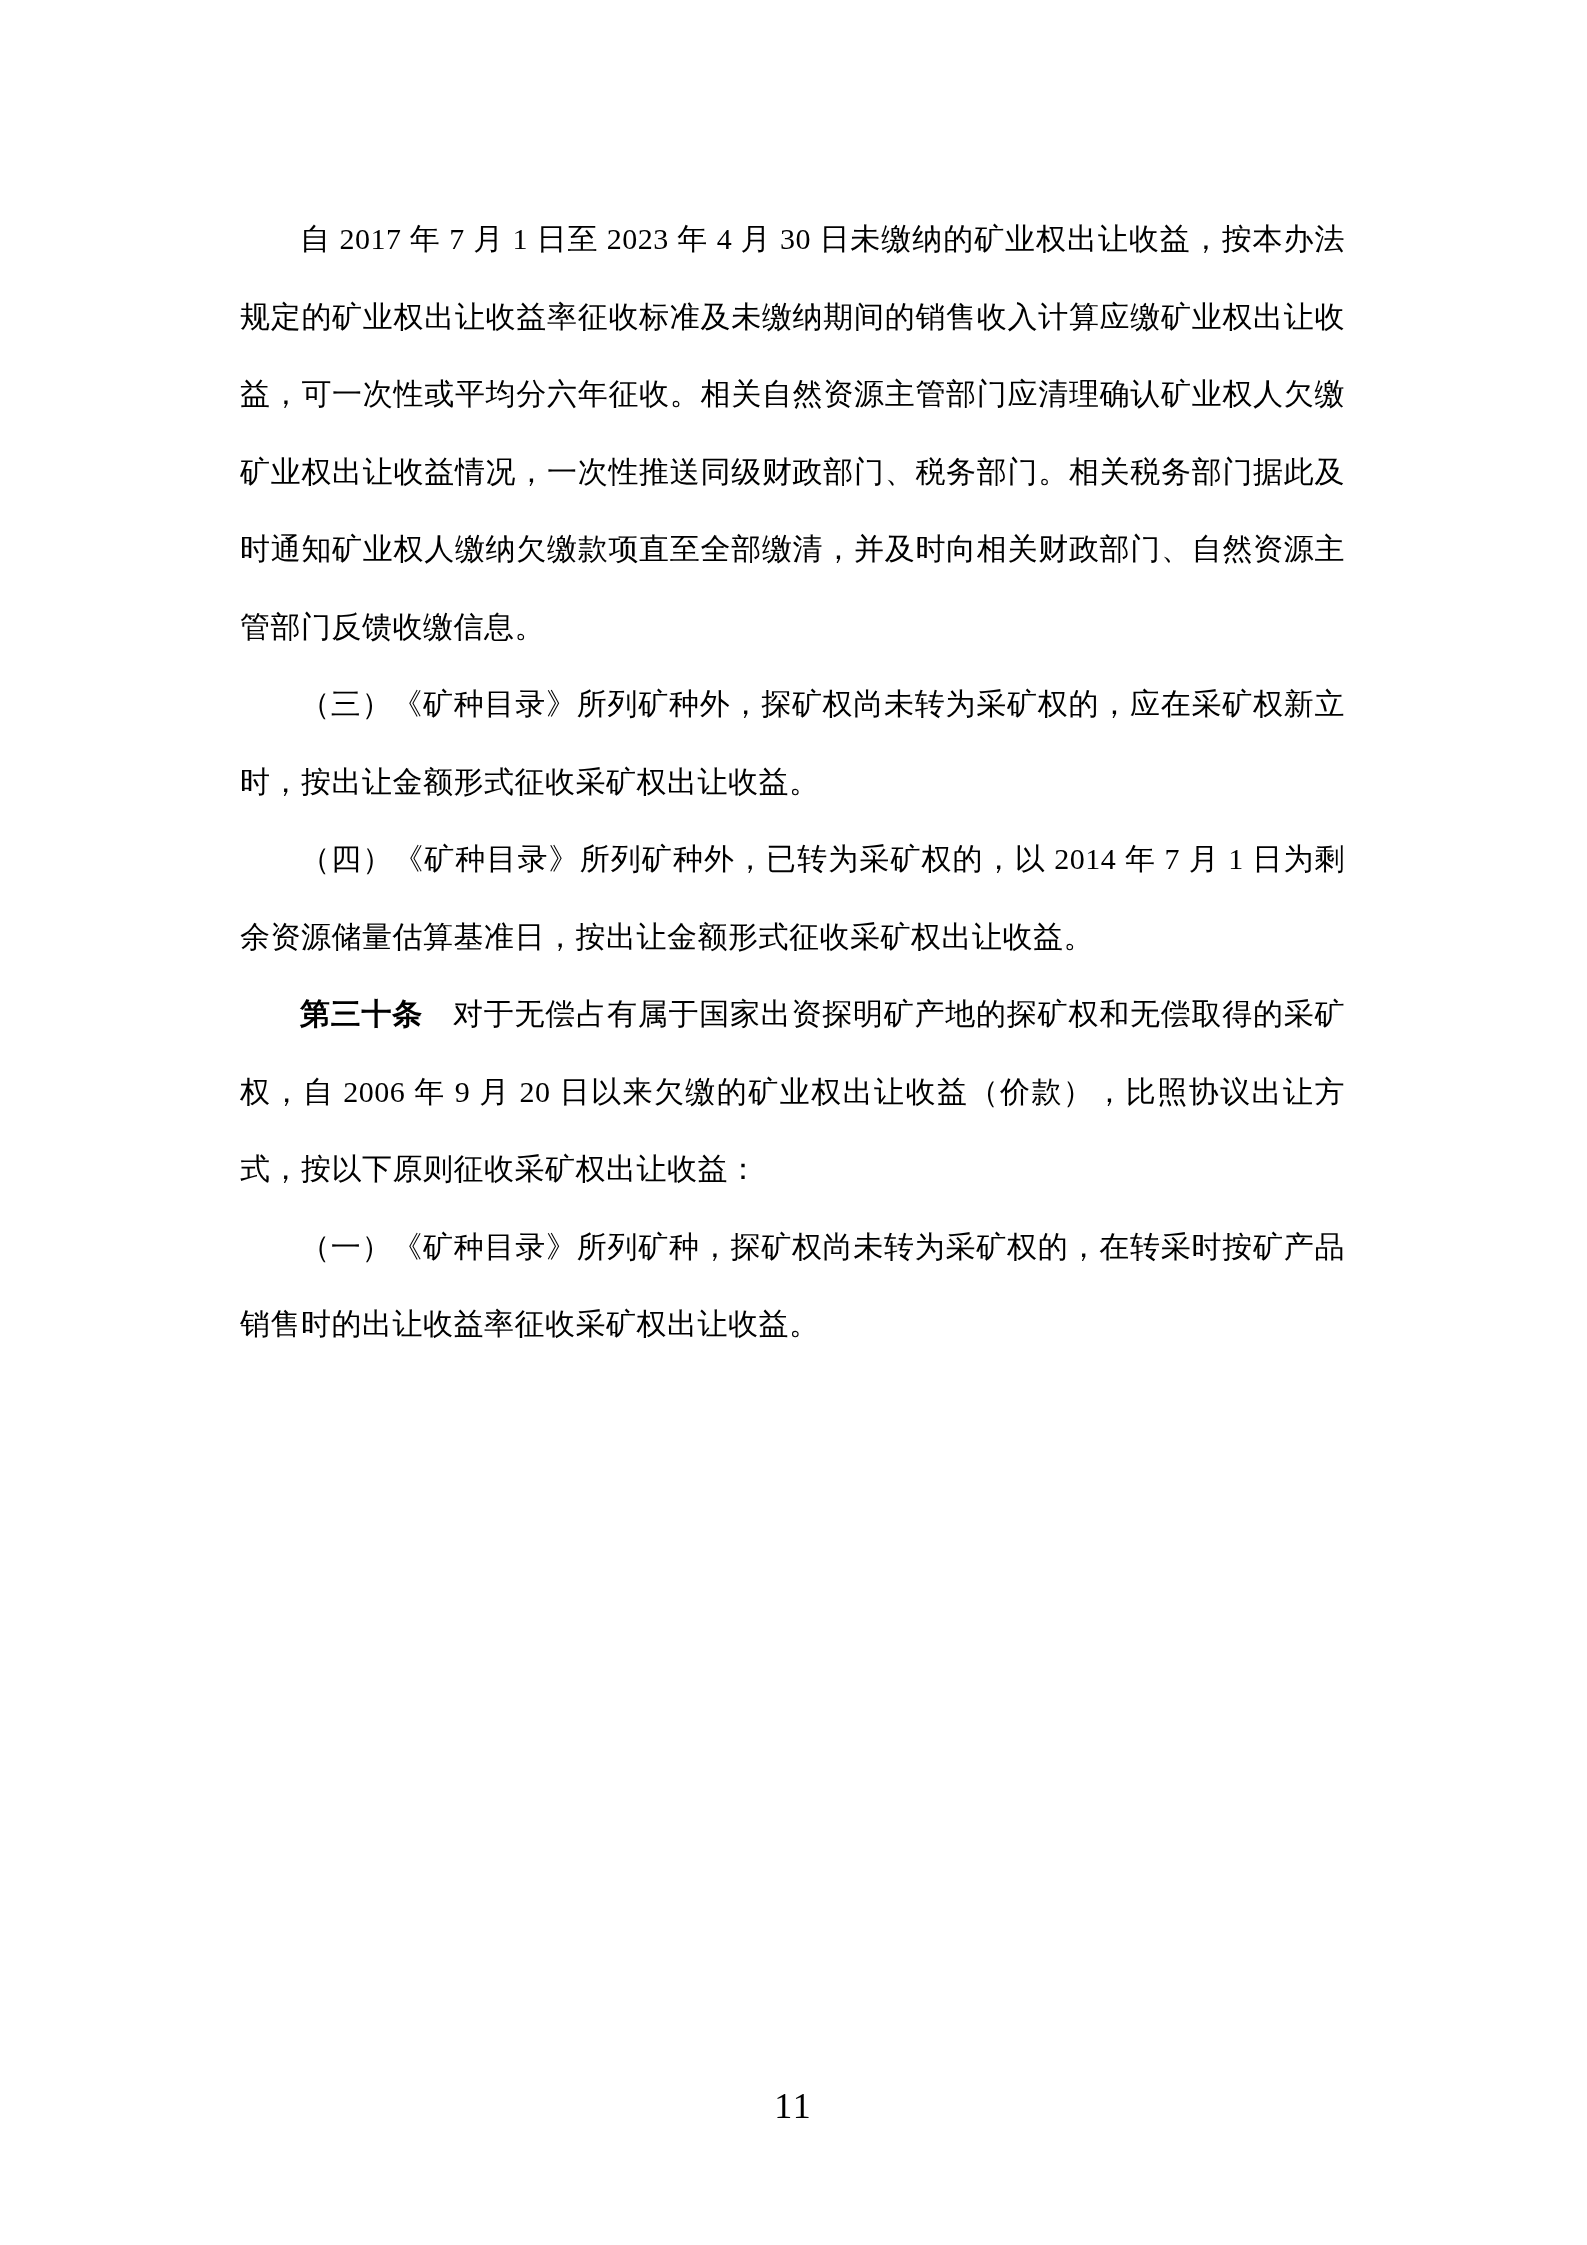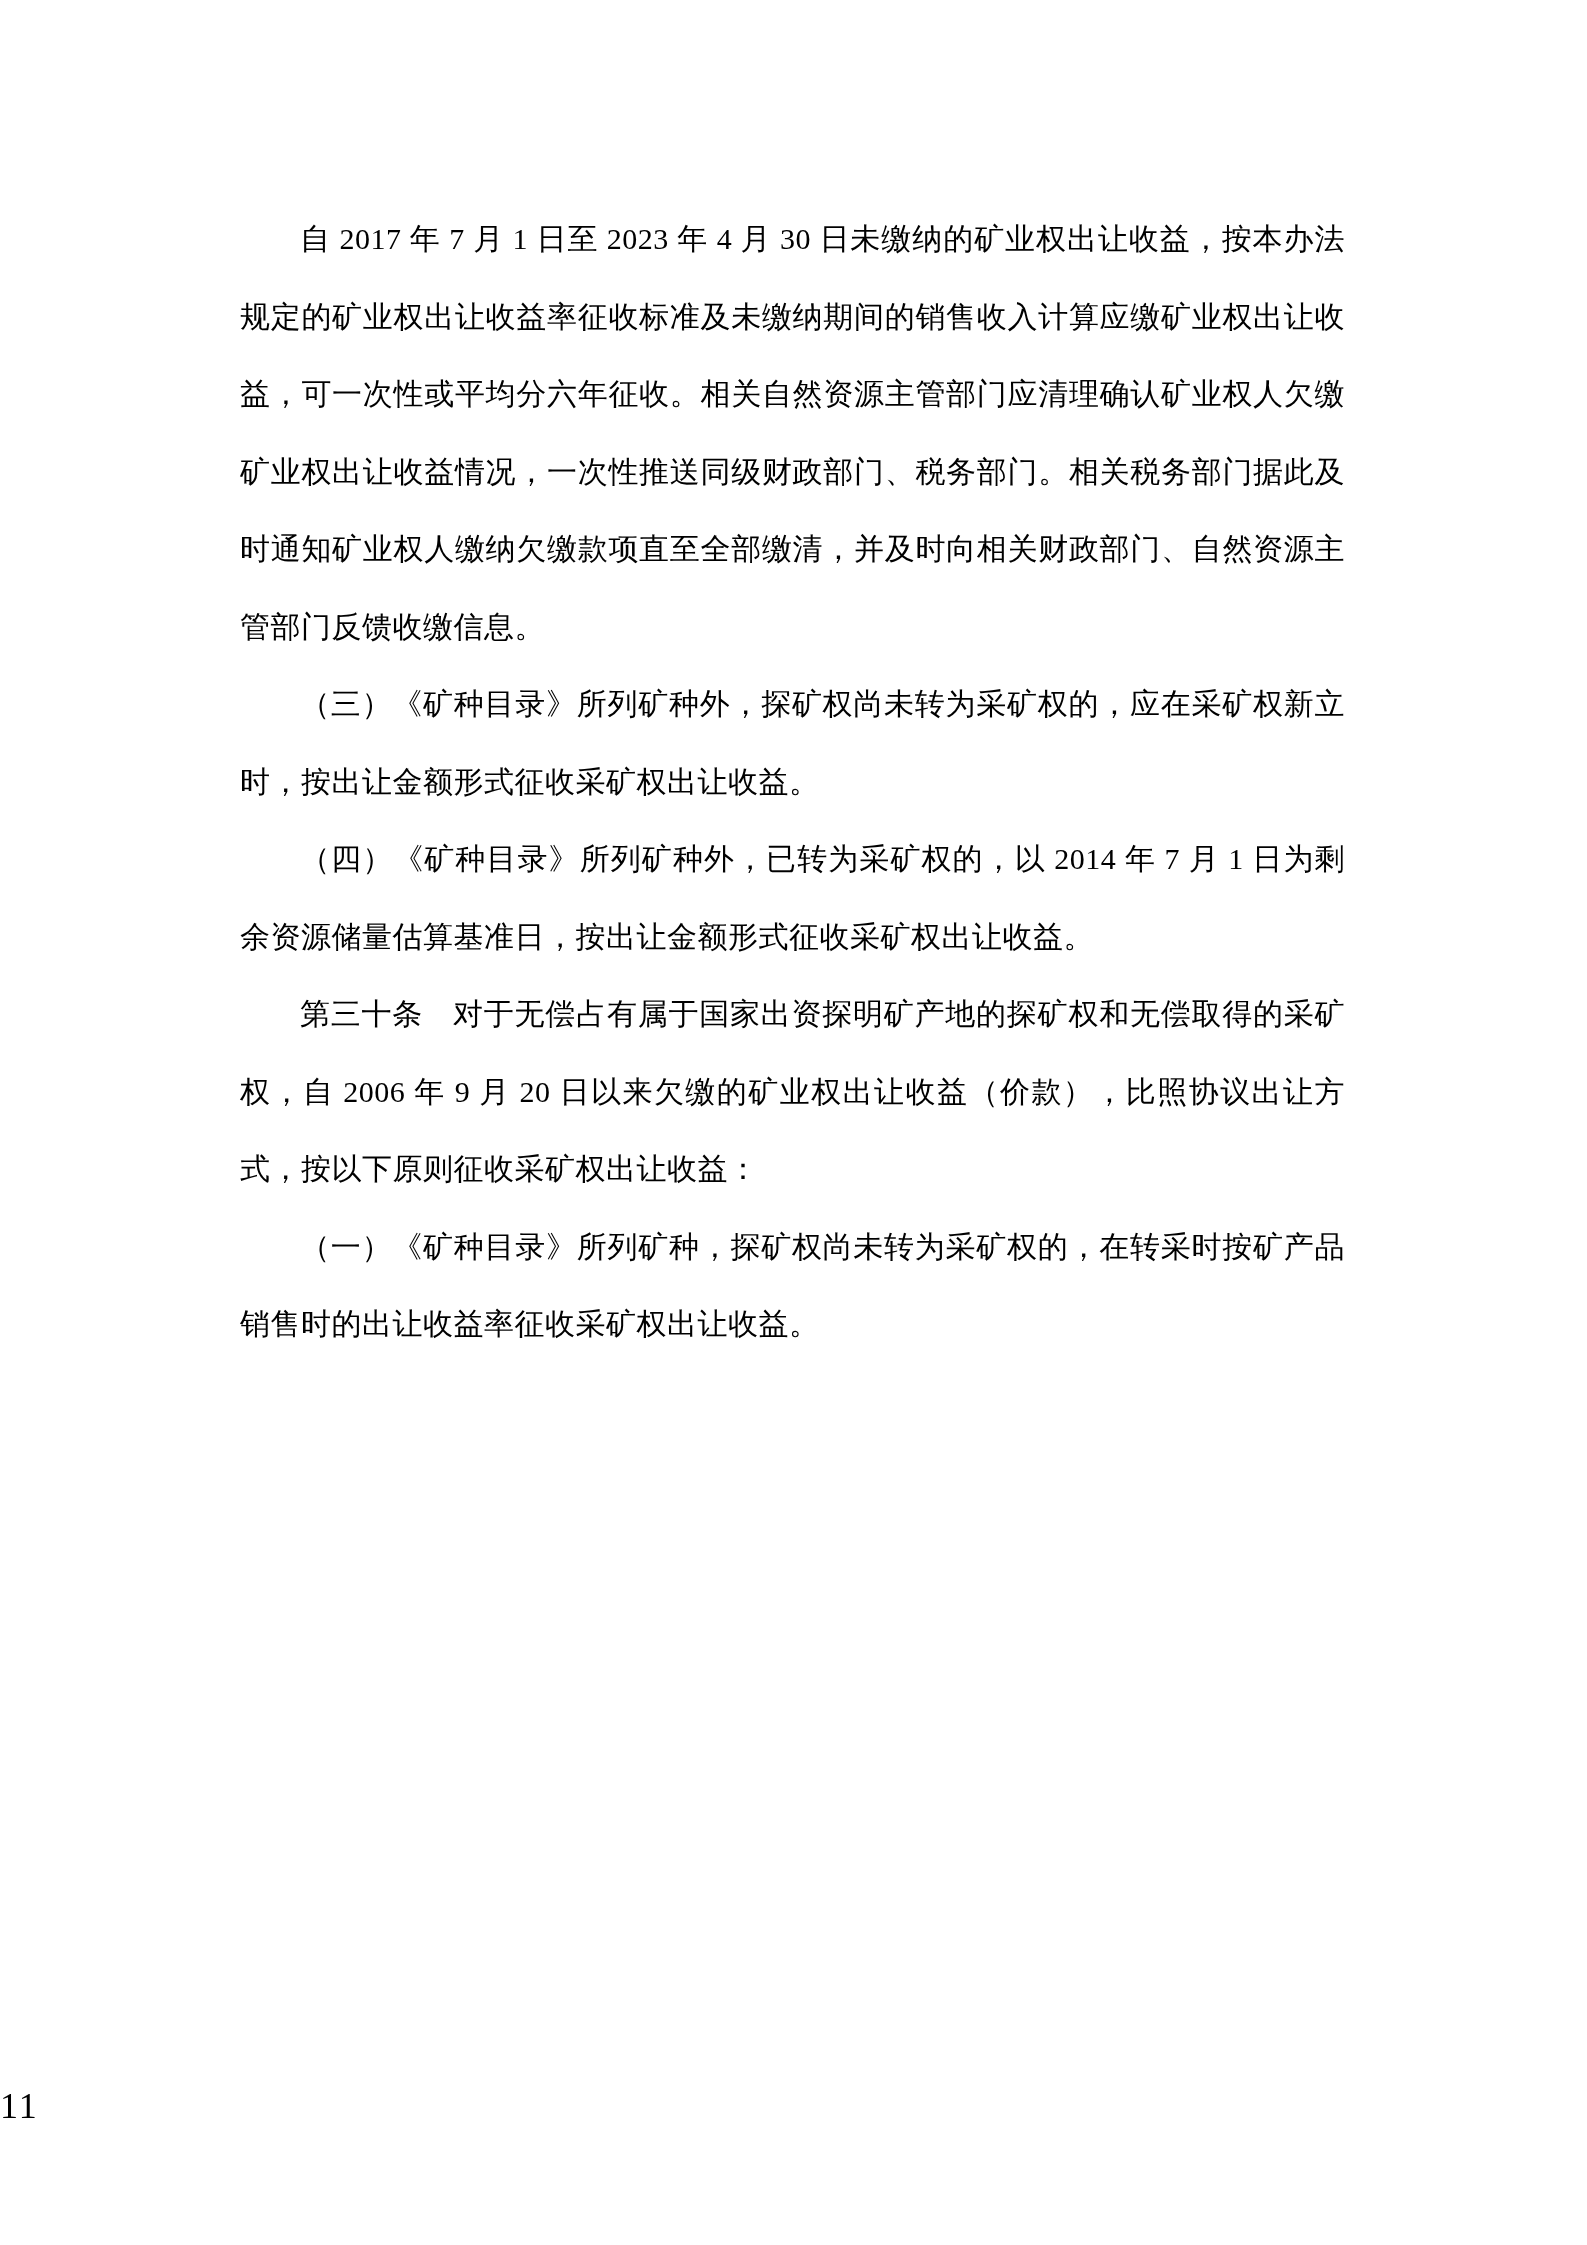--- a/index.html
+++ b/index.html
@@ -32,29 +32,29 @@
     letter-spacing: 0.5px;
   }
   .para {
     margin: 0;
     padding: 0;
     text-indent: 2em;
     word-break: normal;
     overflow-wrap: break-word;
   }
   .article-lead {
-    font-weight: normal;
+    font-weight: bold;
     margin-right: 1em;
   }
   .page-number {
     position: absolute;
     top: 2086px;
     left: 0;
     width: 100%;
-    text-align: left;
+    text-align: center;
     color: #000000;
     font-size: 36px;
     line-height: 40px;
     letter-spacing: 2px;
   }
 </style>
 </head>
 <body>
 
 <div class="page">

